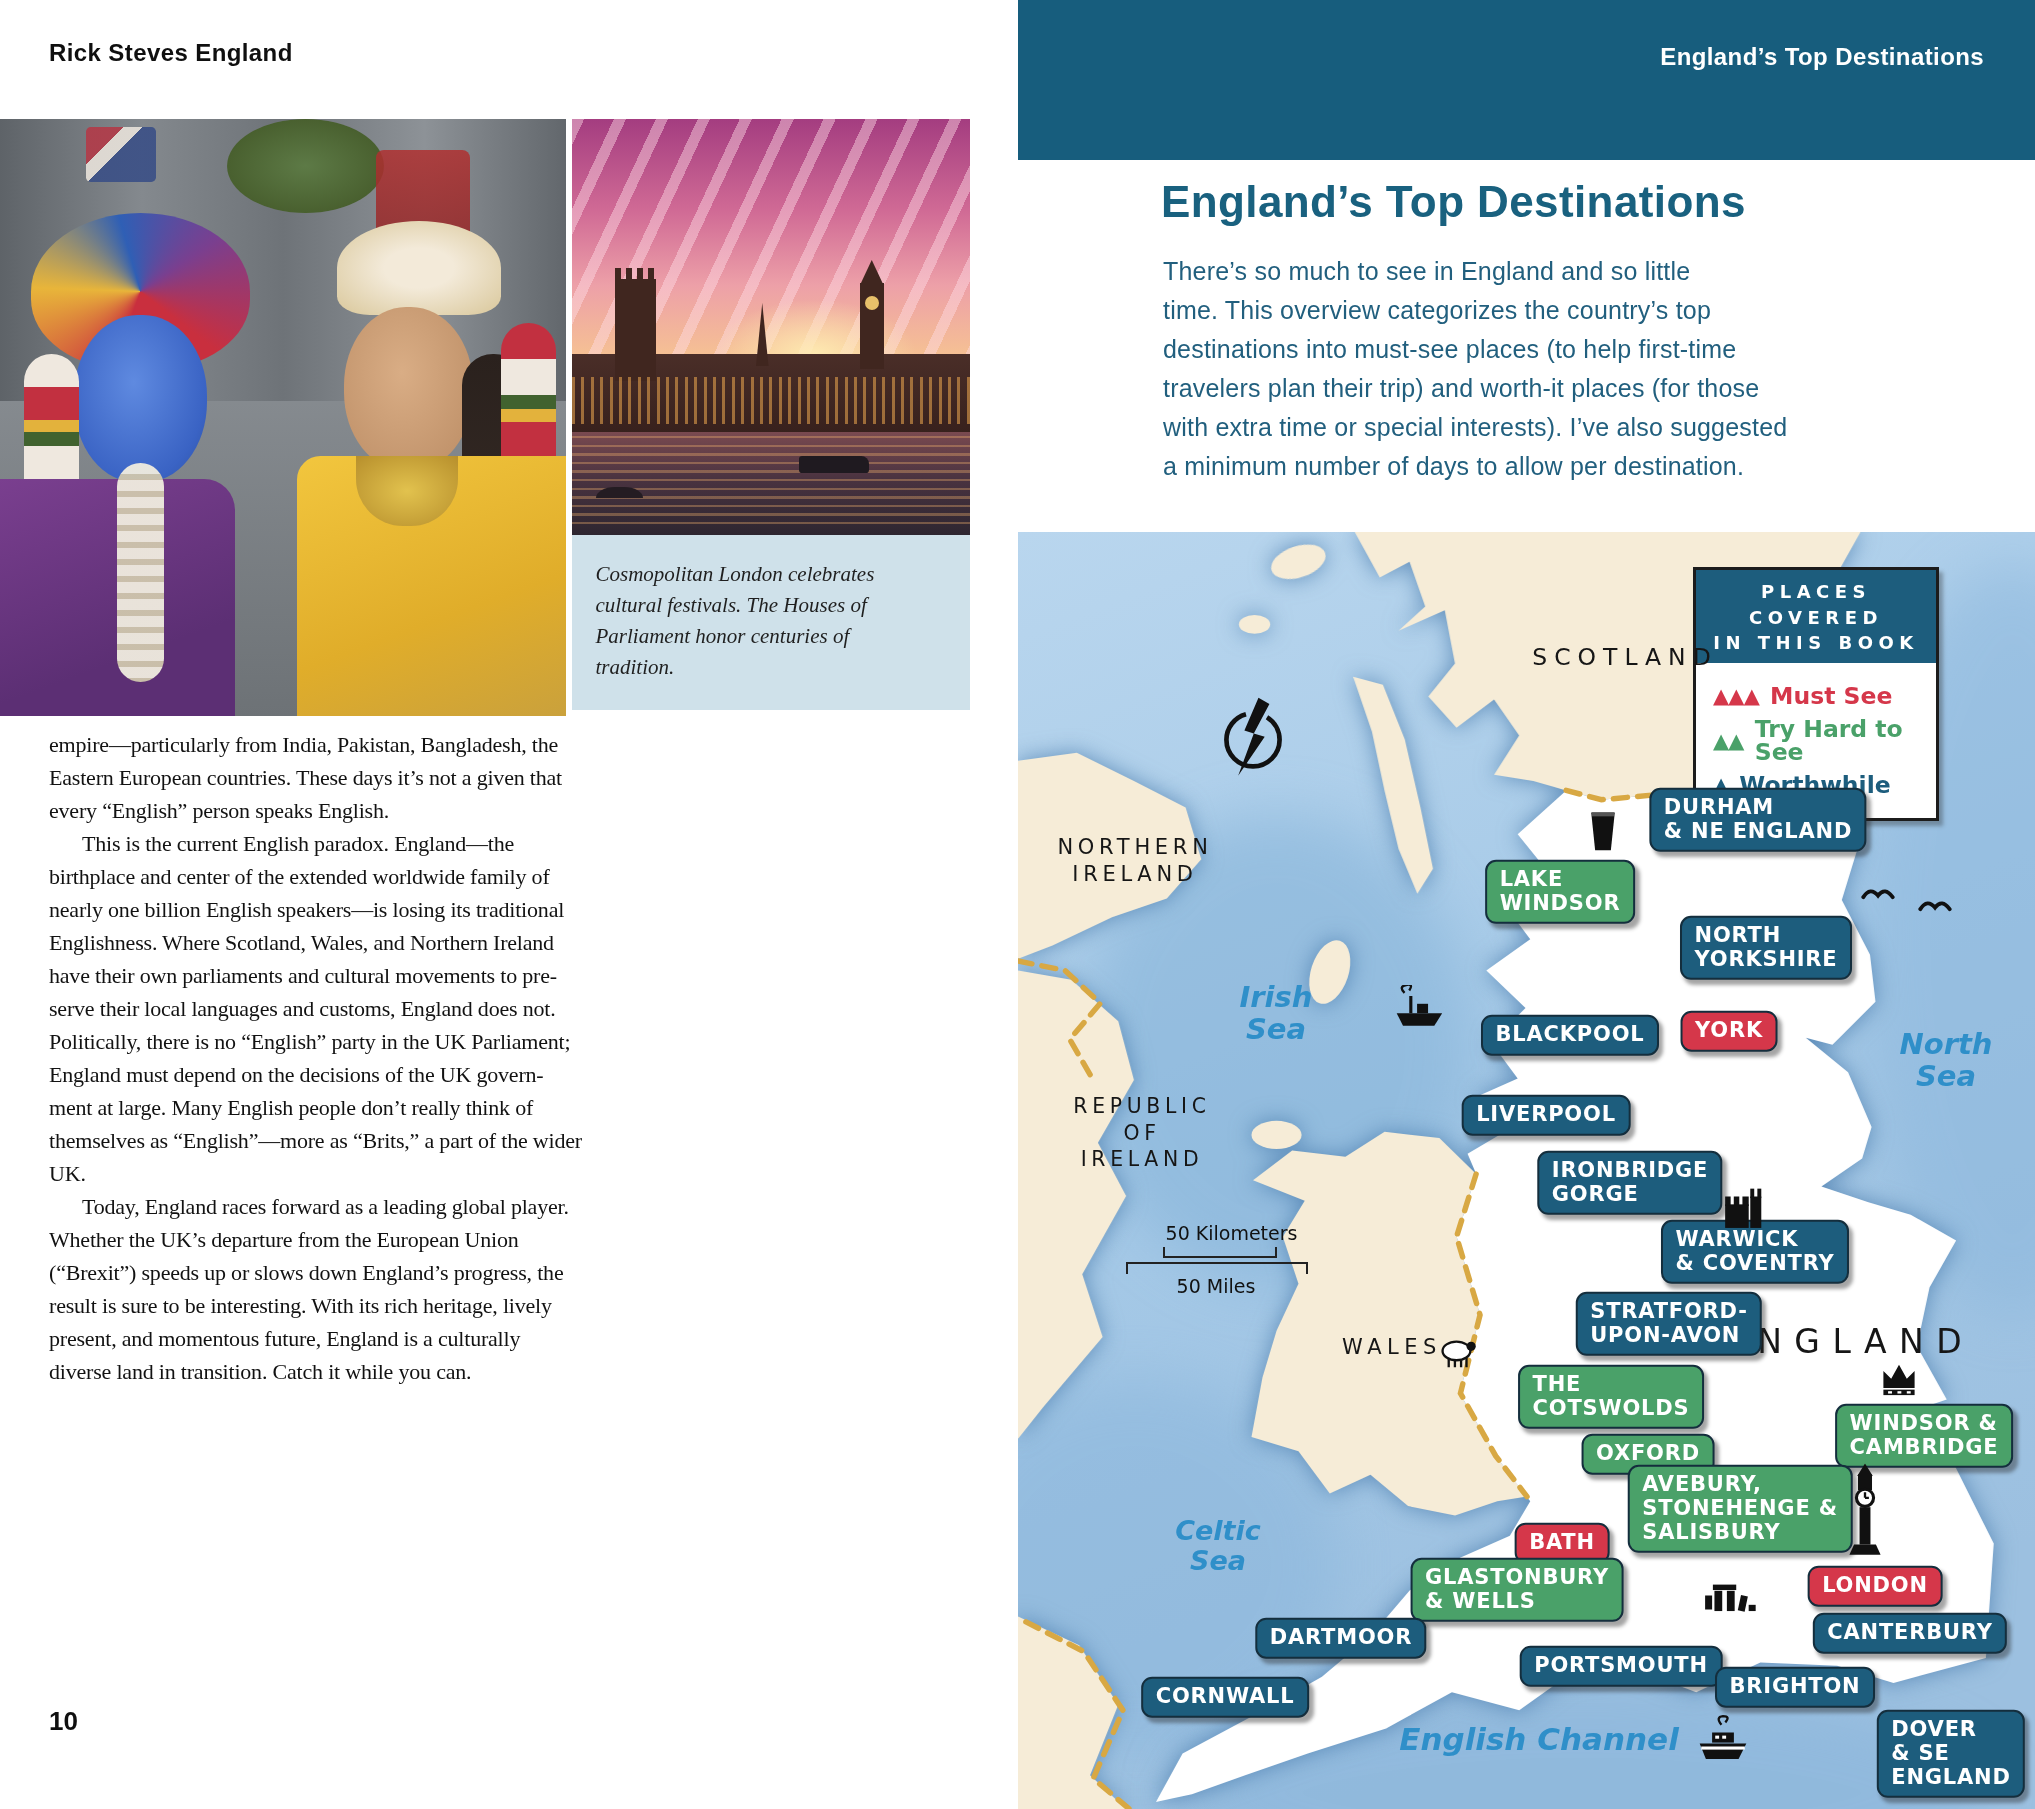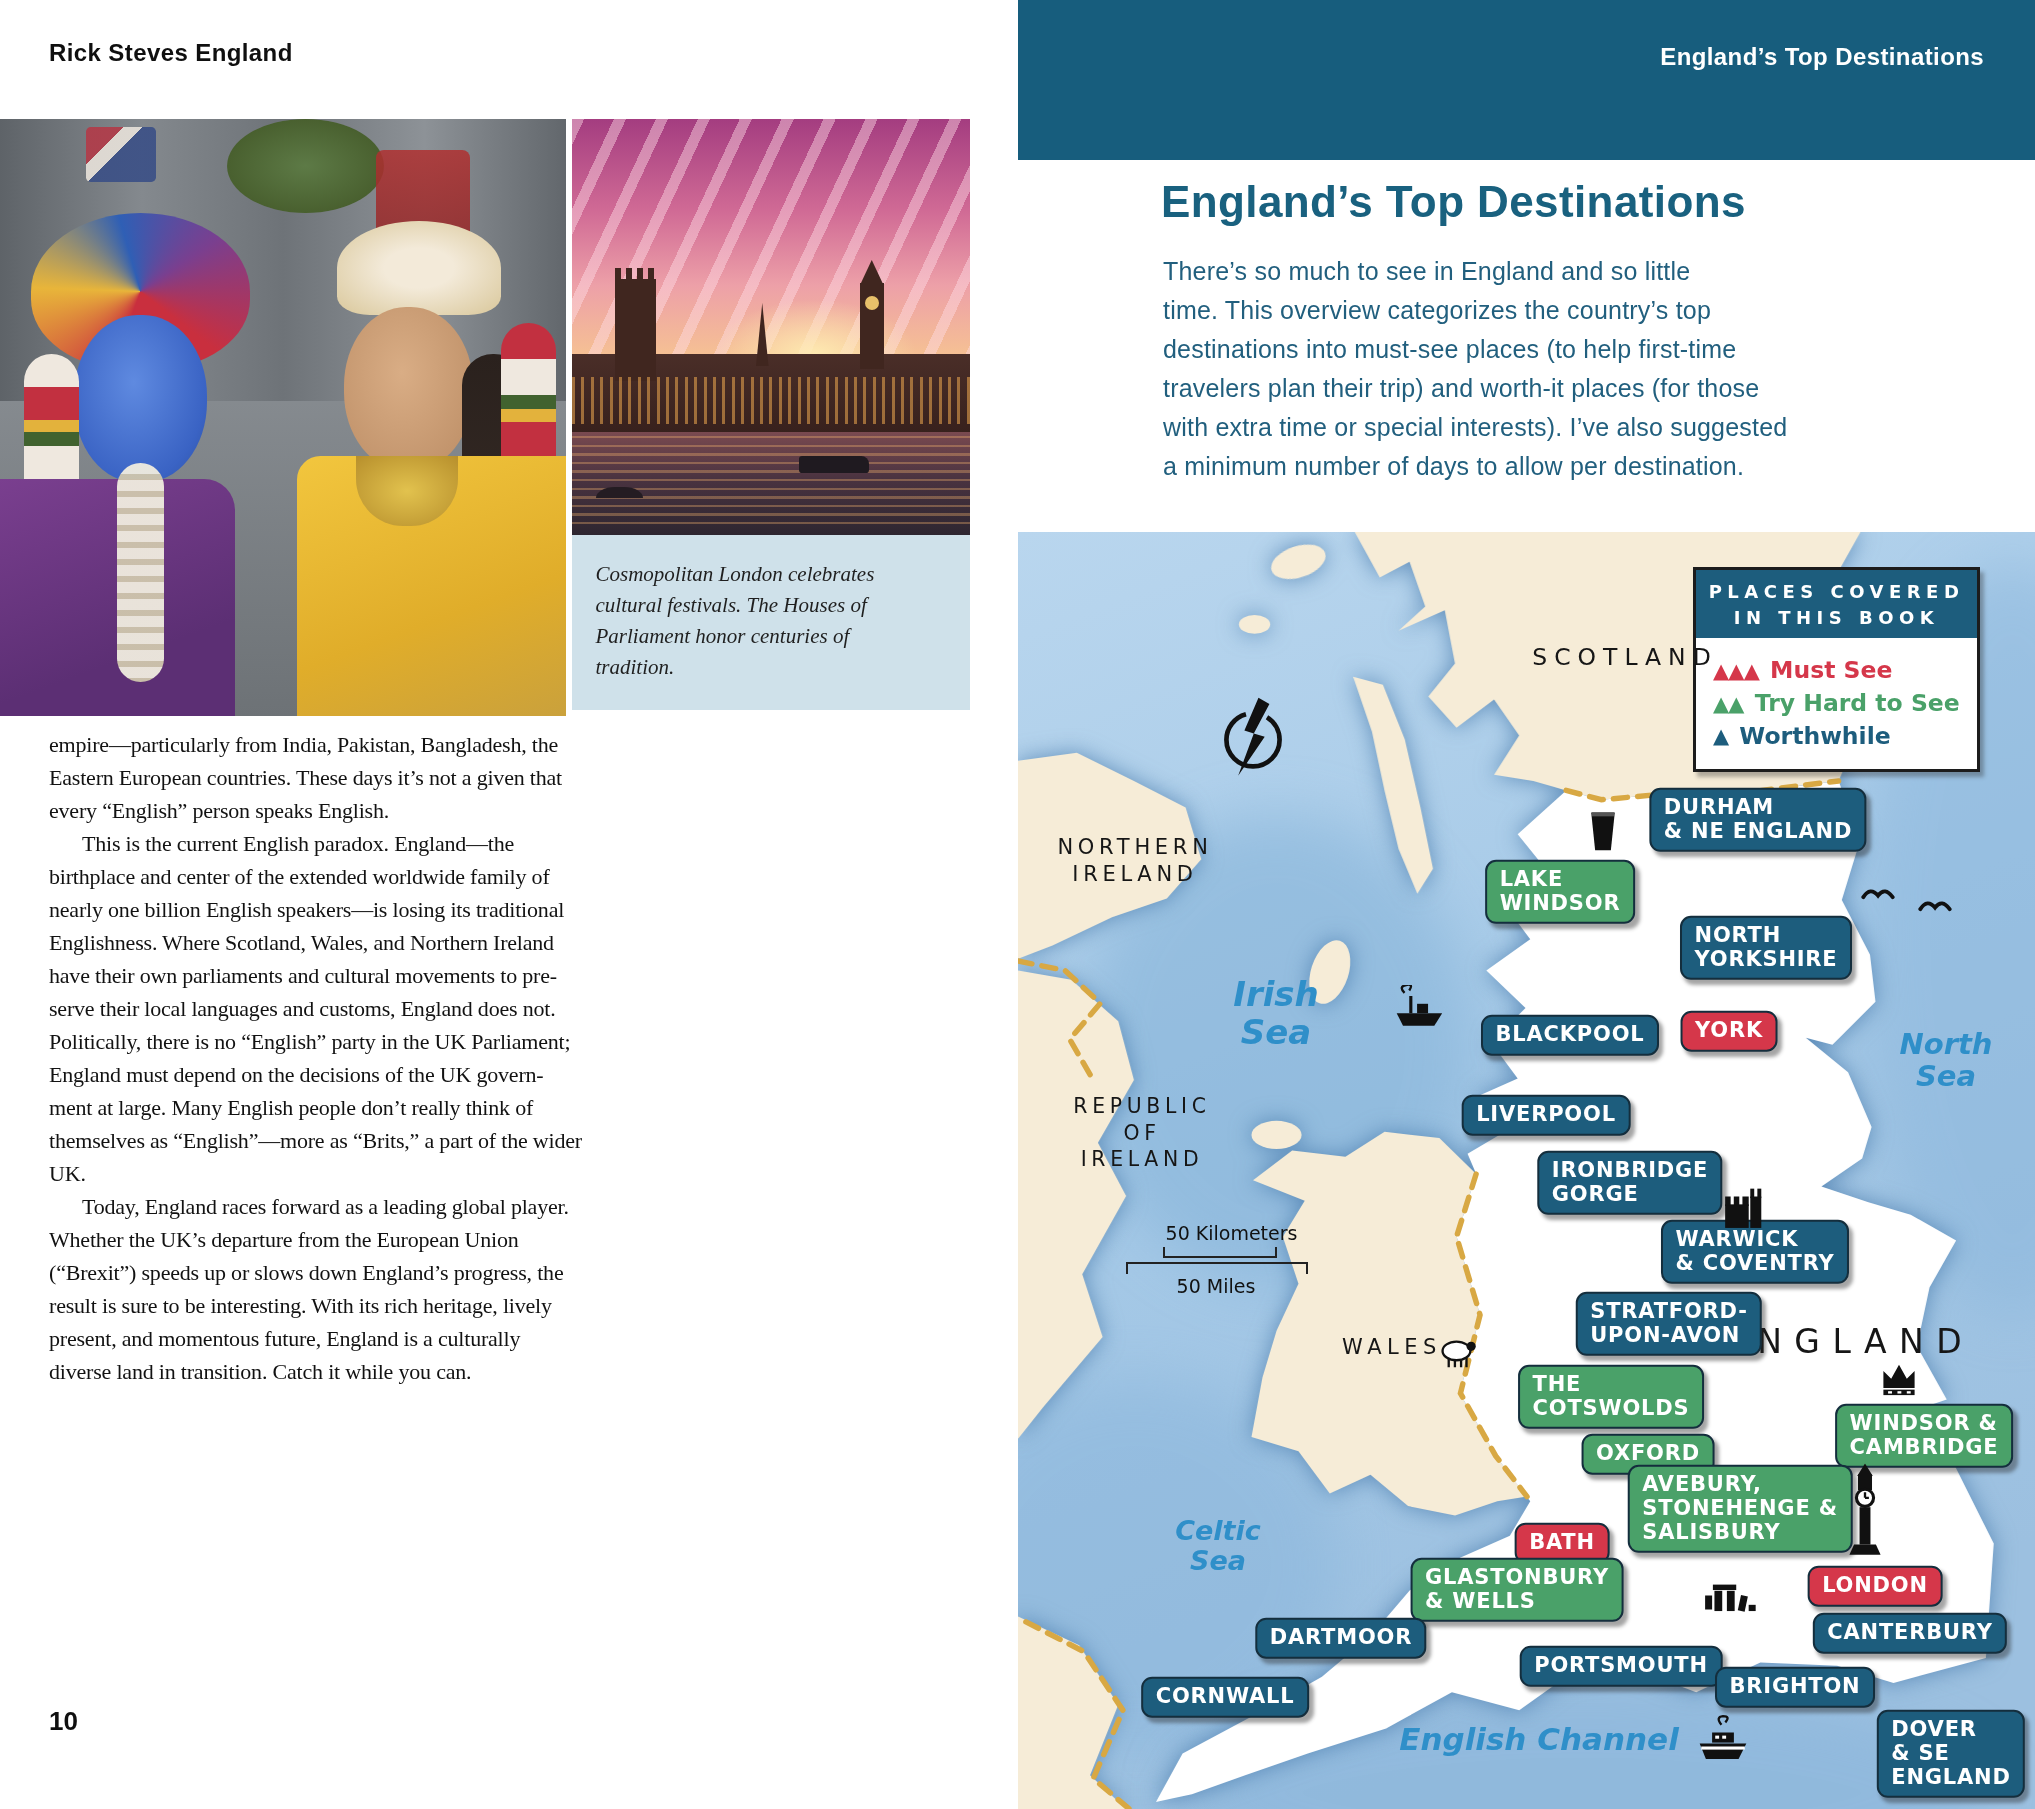--- a/index.html
+++ b/index.html
@@ -34,21 +34,21 @@
   .sea-label{position:absolute;transform:translate(-50%,-50%);color:#2f8fc9;font-style:italic;font-weight:700;
      font-family:"DejaVu Sans",sans-serif;text-align:center;line-height:1.12;white-space:nowrap;}
   .dest{position:absolute;transform:translate(-50%,-50%);color:#fff;text-align:left;white-space:nowrap;
      font:700 21px/1.14 "DejaVu Sans",sans-serif;letter-spacing:0.8px;padding:6.3px 12.5px;
      border:2.3px solid #142e3d;border-radius:11px;box-shadow:3.9px 4.7px 3.9px rgba(40,40,40,.42);}
   .dest.must{background:#d5374a;}
   .dest.try{background:#4aa169;}
   .dest.worth{background:#1d5d7d;}
   .map-icon{position:absolute;transform:translate(-50%,-50%);}
   
-  .legend{position:absolute;left:675px;top:35px;width:287px;background:#ffffff;border:3.1px solid #1c1c1c;
+  .legend{position:absolute;left:675px;top:35px;width:246px;background:#ffffff;border:3.1px solid #1c1c1c;
      box-sizing:border-box;box-shadow:3.9px 4.7px 3.9px rgba(40,40,40,.35);}
   .legend-head{background:#1d5d7d;color:#fff;text-align:center;padding:9.4px 0 7.8px;
      font:700 18px/1.4 "DejaVu Sans",sans-serif;letter-spacing:5.5px;}
   .legend-body{padding:12.5px 7.8px 11px 17px;}
   .legend-row{display:flex;align-items:center;gap:11px;margin:9.4px 0;font:700 23.5px/1 "DejaVu Sans",sans-serif;}
   .legend-row .tris{letter-spacing:-0.8px;font-size:21px;}
   .c-must{color:#d5374a;} .c-try{color:#4aa169;} .c-worth{color:#1d5d7d;}
   
   .scale{position:absolute;left:108px;top:690px;width:180px;font-family:"DejaVu Sans",sans-serif;color:#111;}
   .scale .km-label{text-align:center;font-size:19px;padding-left:31px;margin-bottom:3.1px;white-space:nowrap;}
@@ -224,21 +224,21 @@
             <div>REPUBLIC</div>
             <div>OF</div>
             <div>IRELAND</div>
           </div>
           <div class="region-label" style="font: 500 21px / 1.3 &quot;DejaVu Sans&quot;, sans-serif; letter-spacing: 5.5px; left: 374px; top: 816px;">
             <div>WALES</div>
           </div>
           <div class="region-label" style="font: 500 33px / 1.3 &quot;DejaVu Sans&quot;, sans-serif; letter-spacing: 12.5px; left: 831px; top: 810px;">
             <div>ENGLAND</div>
           </div>
-          <div class="sea-label" style="font-size: 34px; left: 258px; top: 481px;">
+          <div class="sea-label" style="font-size: 29px; left: 258px; top: 481px;">
             <div>Irish</div>
             <div>Sea</div>
           </div>
           <div class="sea-label" style="font-size: 29px; left: 928px; top: 528px;">
             <div>North</div>
             <div>Sea</div>
           </div>
           <div class="sea-label" style="font-size: 27px; left: 200px; top: 1014px;">
             <div>Celtic</div>
             <div>Sea</div>

